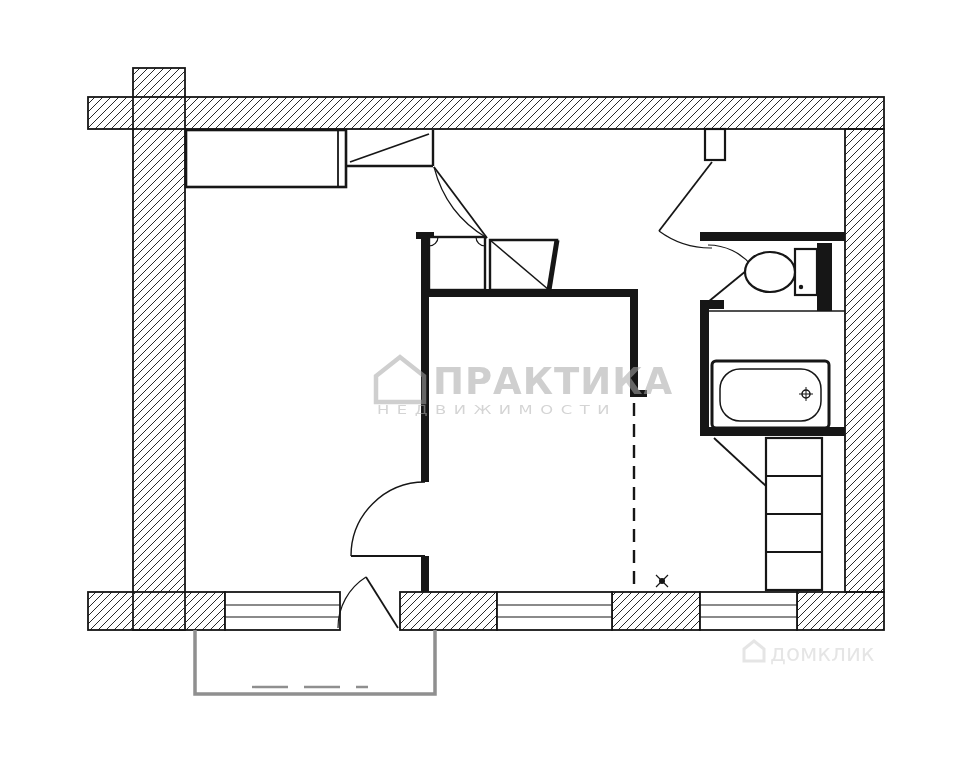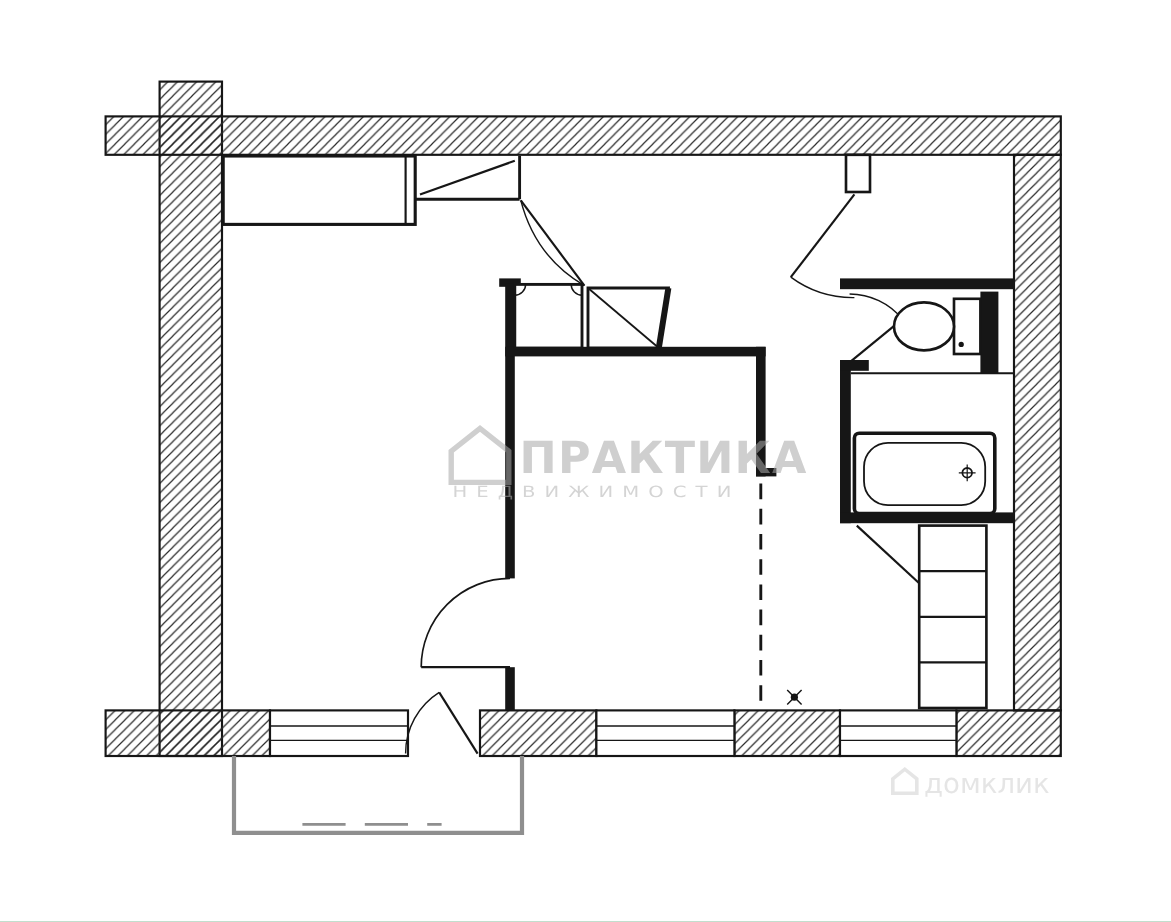--- a/index.html
+++ b/index.html
@@ -5,21 +5,21 @@
   html, body {
     margin: 0;
     padding: 0;
     background: #ffffff;
     font-family: "DejaVu Sans", sans-serif;
   }
   .stage {
     position: relative;
     width: 976px;
     height: 768px;
-    background: #15803d;
+    background: #f0abfc;
     overflow: hidden;
   }
   svg { display: block; }
   text { user-select: none; }
   .wm-title {
     font-weight: bold;
     letter-spacing: 1px;
   }
   .wm-sub {
     letter-spacing: 6px;

